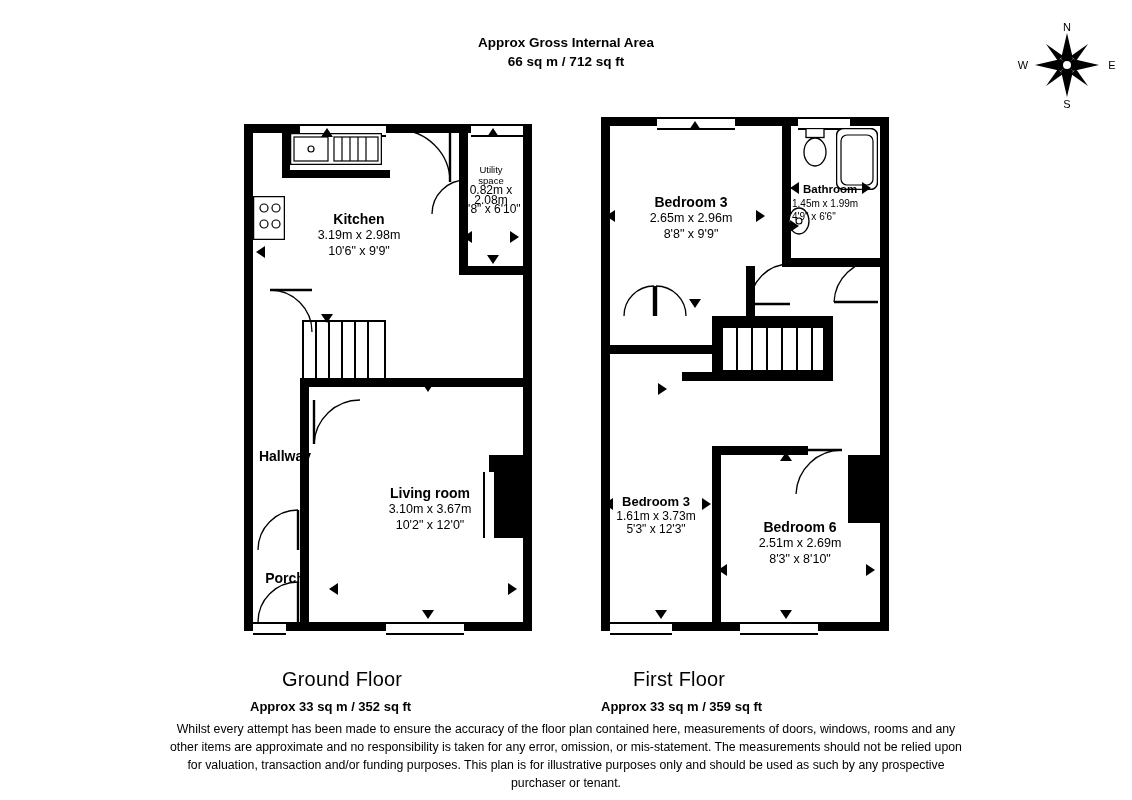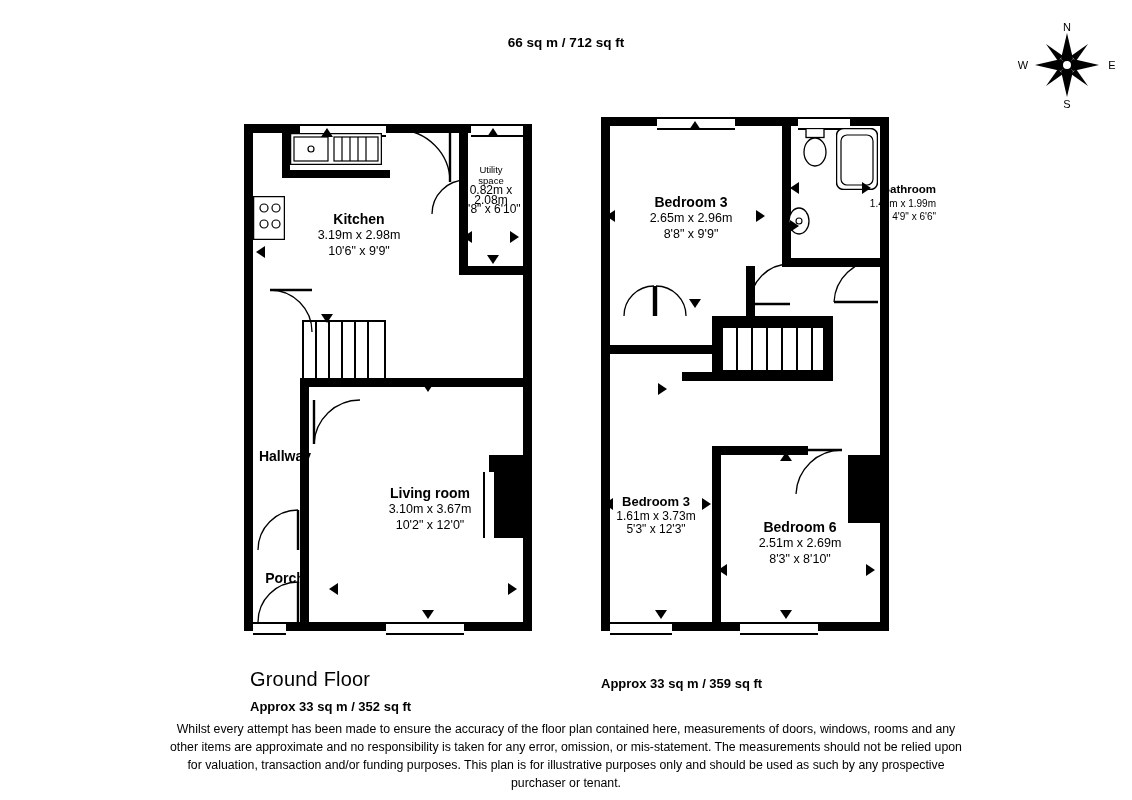--- a/index.html
+++ b/index.html
@@ -50,35 +50,36 @@
   
   .stair{position:absolute;border:2px solid #000;background:#fff;box-sizing:border-box;}
   .stair .st{position:absolute;top:0;bottom:0;width:2px;background:#000;}
 
   
   .fx{position:absolute;}
   .fx svg{display:block;}
 
   
   .cap{position:absolute;}
-  .cap .t{font-size:20px;font-weight:normal;letter-spacing:.2px;}
+  .cap .t{font-size:20px;font-weight:normal;letter-spacing:.2px;margin-left:32px;}
   .cap .s{font-size:13px;font-weight:bold;margin-top:8px;}
 
   
   .disc{
     position:absolute;left:166px;top:720px;width:800px;text-align:center;
     font-size:12.3px;line-height:18px;
   }
 </style>
 </head>
 <body>
 
 <div class="plan">
 
   <div class="header">
+    <div>Approx Gross Internal Area</div>
     <div class="l2">66 sq m / 712 sq ft</div>
   </div>
 
   <div class="compass">
     <svg width="110" height="110" viewBox="0 0 110 110">
       <g transform="translate(55,57)">
         <polygon points="0,-32 6,-6 0,0 -6,-6" fill="#000"></polygon>
         <polygon points="0,32 6,6 0,0 -6,6" fill="#000"></polygon>
         <polygon points="-32,0 -6,-6 0,0 -6,6" fill="#000"></polygon>
         <polygon points="32,0 6,-6 0,0 6,6" fill="#000"></polygon>
@@ -331,38 +332,39 @@
     <div class="ar d" style="left:780px;top:610px;"></div>
     <div class="ar l" style="left:718px;top:564px;"></div>
     <div class="ar r" style="left:866px;top:564px;"></div>
 
     <div class="lbl" style="left:623px;top:194px;width:136px;">
       <div class="nm">Bedroom 3</div>
       <div class="dim">2.65m x 2.96m</div>
       <div class="dim">8'8" x 9'9"</div>
     </div>
 
-    <div class="lbl mini" style="left:790px;top:181px;width:146px;text-align:right;">
+    <div class="lbl mini" style="left:790px;top:181px;width:146px;text-align:left;">
       <div class="nm" style="padding-left:13px;">Bathroom</div>
       <div class="dim" style="padding-left:2px;">1.45m x 1.99m</div>
       <div class="dim" style="padding-left:2px;">4'9" x 6'6"</div>
     </div>
 
     <div class="lbl mini" style="left:598px;top:494px;width:116px;">
       <div class="nm" style="font-size:13px;">Bedroom 3</div>
       <div class="dim" style="font-size:12px;">1.61m x 3.73m</div>
       <div class="dim" style="font-size:12px;">5'3" x 12'3"</div>
     </div>
 
     <div class="lbl" style="left:728px;top:519px;width:144px;">
       <div class="nm">Bedroom 6</div>
       <div class="dim">2.51m x 2.69m</div>
       <div class="dim">8'3" x 8'10"</div>
     </div>
 
     <div class="cap" style="left:601px;top:668px;">
+      <div class="t">First Floor</div>
       <div class="s">Approx 33 sq m / 359 sq ft</div>
     </div>
   </div>
 
   <div class="disc">Whilst every attempt has been made to ensure the accuracy of the floor plan contained here, measurements of doors, windows, rooms and any other items are approximate and no responsibility is taken for any error, omission, or mis-statement. The measurements should not be relied upon for valuation, transaction and/or funding purposes. This plan is for illustrative purposes only and should be used as such by any prospective purchaser or tenant.</div>
 
 </div>
 
 </body></html>

